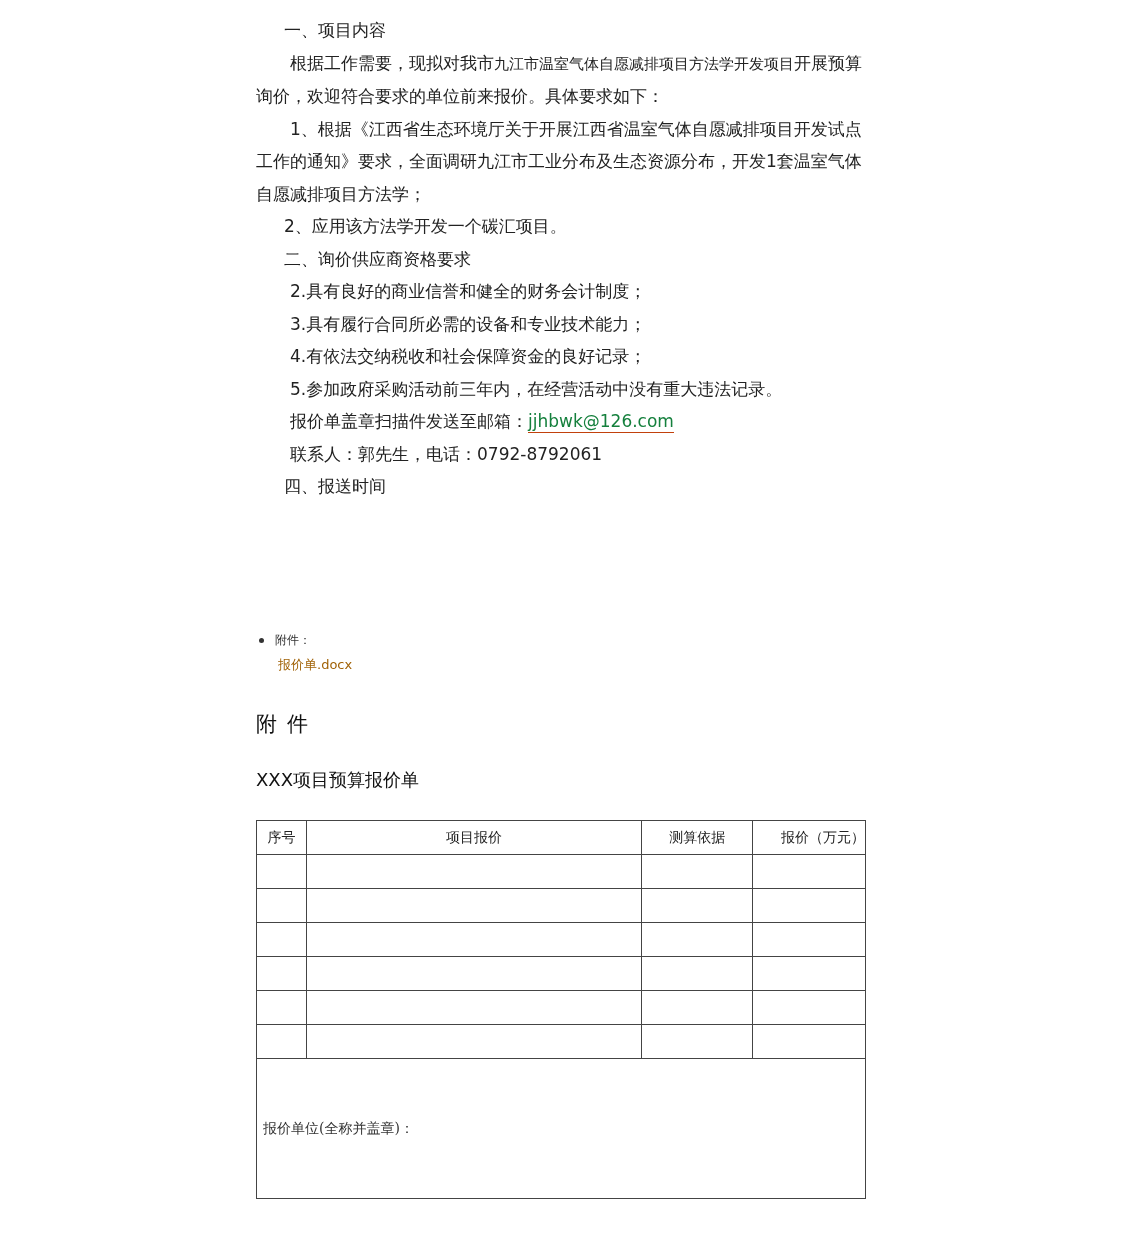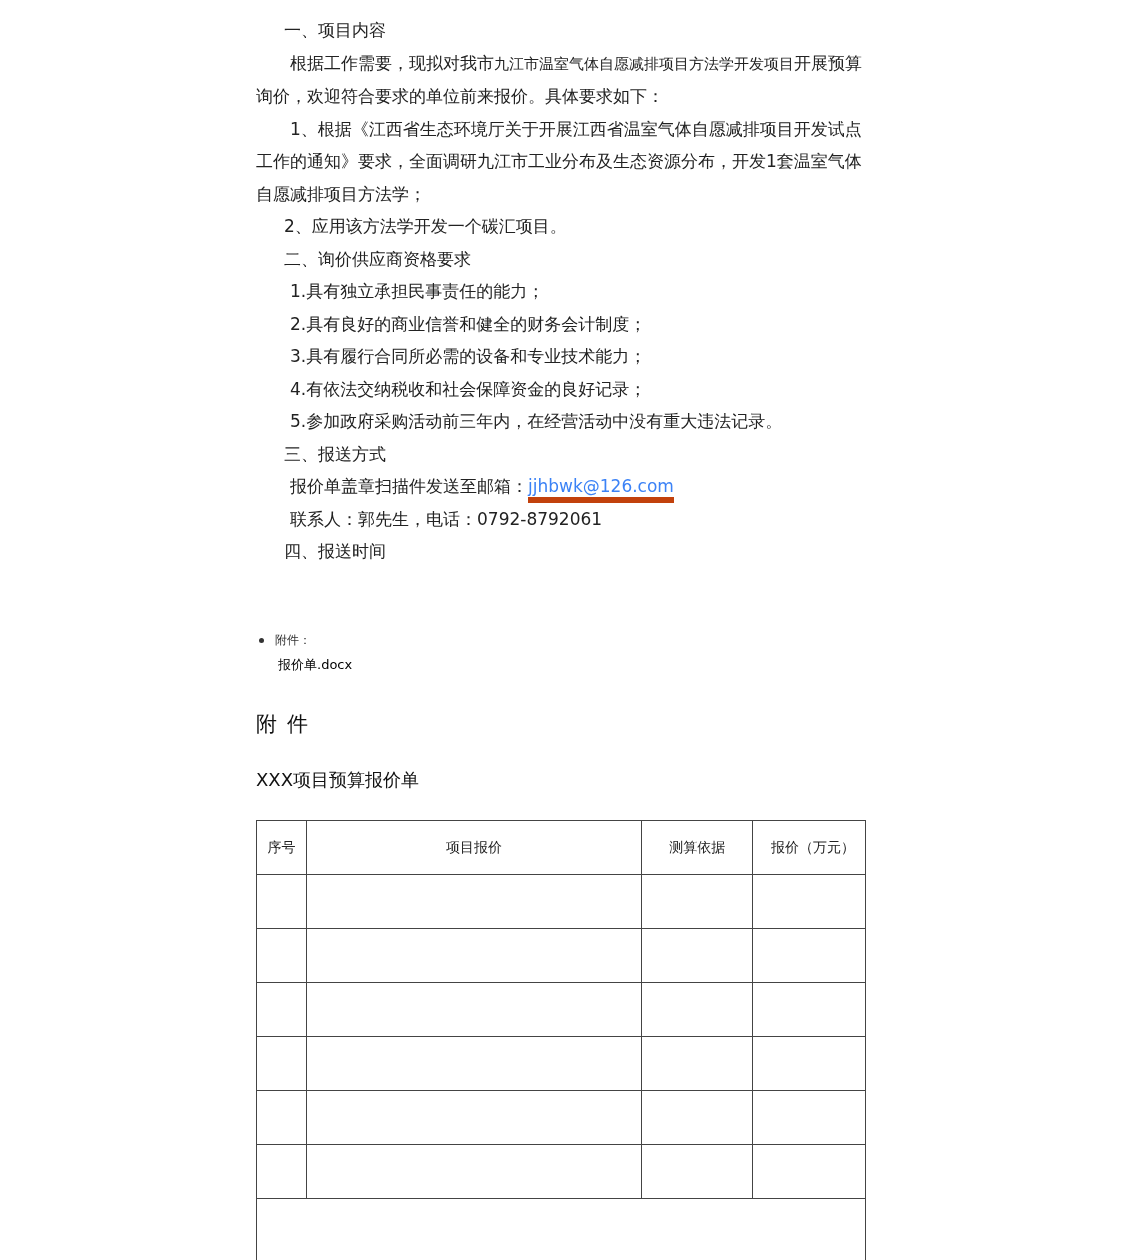--- a/index.html
+++ b/index.html
@@ -3,49 +3,47 @@
 <meta charset="utf-8">
 <style>
   html, body { margin: 0; padding: 0; background: #ffffff; }
   body { width: 1122px; height: 1260px; position: relative; color: #222; font-family: "DejaVu Sans", "Liberation Sans", sans-serif; overflow: hidden; }
   .content { position: absolute; left: 256px; top: 14px; width: 610px; }
   .p { font-size: 17px; line-height: 32.5px; margin: 0; color: #222; }
   .indent2 { text-indent: 34px; }
   .indent-h { padding-left: 28px; }
   .indent-i { padding-left: 34px; }
   .small-mix { font-size: 15px; }
-  a.email { color: #3b82f6; text-decoration: none; border-bottom: 6px solid #c2410c; padding-bottom: 1px; }
+  a.email { color: #15803d; text-decoration: none; border-bottom: 1px solid #c2410c; padding-bottom: 1px; }
   .attach { position: absolute; left: 256px; top: 630px; font-size: 12px; color: #333; }
   .attach .bullet-row { display: flex; align-items: center; height: 20px; }
   .attach .dot { display: inline-block; width: 5px; height: 5px; border-radius: 50%; background: #333; margin: 0 11px 0 3px; }
-  .attach .file { margin-left: 22px; margin-top: 6px; font-size: 13px; color: #000000; }
+  .attach .file { margin-left: 22px; margin-top: 6px; font-size: 13px; color: #a16207; }
   .h-attach { position: absolute; left: 256px; top: 710px; font-size: 21px; letter-spacing: 10px; color: #111; font-family: "DejaVu Sans", sans-serif; }
   .h-title { position: absolute; left: 256px; top: 768px; font-size: 18px; color: #111; font-family: "DejaVu Sans", sans-serif; }
   table.quote { position: absolute; left: 256px; top: 820px; width: 610px; border-collapse: collapse; font-size: 14px; color: #222; }
-  table.quote td, table.quote th { border: 1px solid #444; padding: 10px; }
+  table.quote td, table.quote th { border: 1px solid #444; padding: 0; }
   table.quote th { height: 33px; font-weight: normal; text-align: center; }
   table.quote th.left { text-align: right; padding-left: 8px; }
   table.quote td { height: 33px; }
   table.quote td.footer { height: 139px; text-align: left; padding-left: 6px; font-family: "DejaVu Serif", serif; font-size: 14px; color: #333; }
 </style>
 </head>
 <body>
 
 <div class="content">
   <p class="p indent-h">一、项目内容</p>
   <p class="p indent2"><span>根据工作需要，现拟对我市</span><span class="small-mix">九江市温室气体自愿减排项目方法学开发项目</span><span>开展预算询价，欢迎符合要求的单位前来报价。具体要求如下：</span></p>
   <p class="p indent2">1、根据《江西省生态环境厅关于开展江西省温室气体自愿减排项目开发试点工作的通知》要求，全面调研九江市工业分布及生态资源分布，开发1套温室气体自愿减排项目方法学；</p>
   <p class="p indent-h">2、应用该方法学开发一个碳汇项目。</p>
   <p class="p indent-h">二、询价供应商资格要求</p>
-  <p class="p indent-i">1.具有独立承担民事责任的能力；</p>
   <p class="p indent-i">2.具有良好的商业信誉和健全的财务会计制度；</p>
   <p class="p indent-i">3.具有履行合同所必需的设备和专业技术能力；</p>
   <p class="p indent-i">4.有依法交纳税收和社会保障资金的良好记录；</p>
   <p class="p indent-i">5.参加政府采购活动前三年内，在经营活动中没有重大违法记录。</p>
-  <p class="p indent-h">三、报送方式</p>
   <p class="p indent-i"><span>报价单盖章扫描件发送至邮箱：</span><a class="email" href="#">jjhbwk@126.com</a></p>
   <p class="p indent-i">联系人：郭先生，电话：0792-8792061</p>
   <p class="p indent-h">四、报送时间</p>
 </div>
 
 <div class="attach">
   <div class="bullet-row">
     <span class="dot"></span>
     <span>附件：</span>
   </div>

